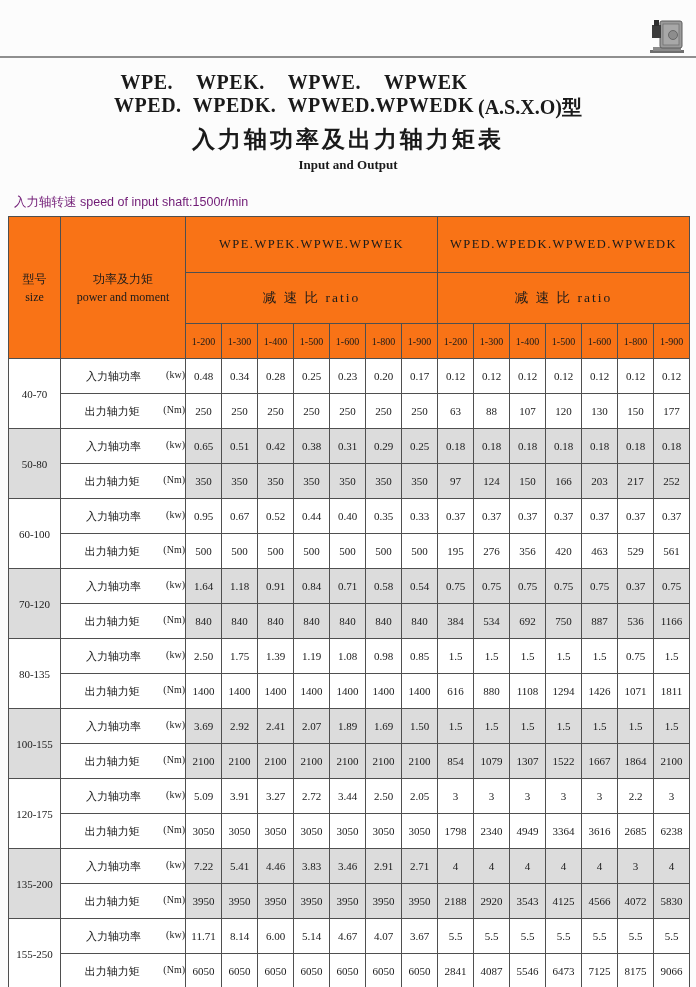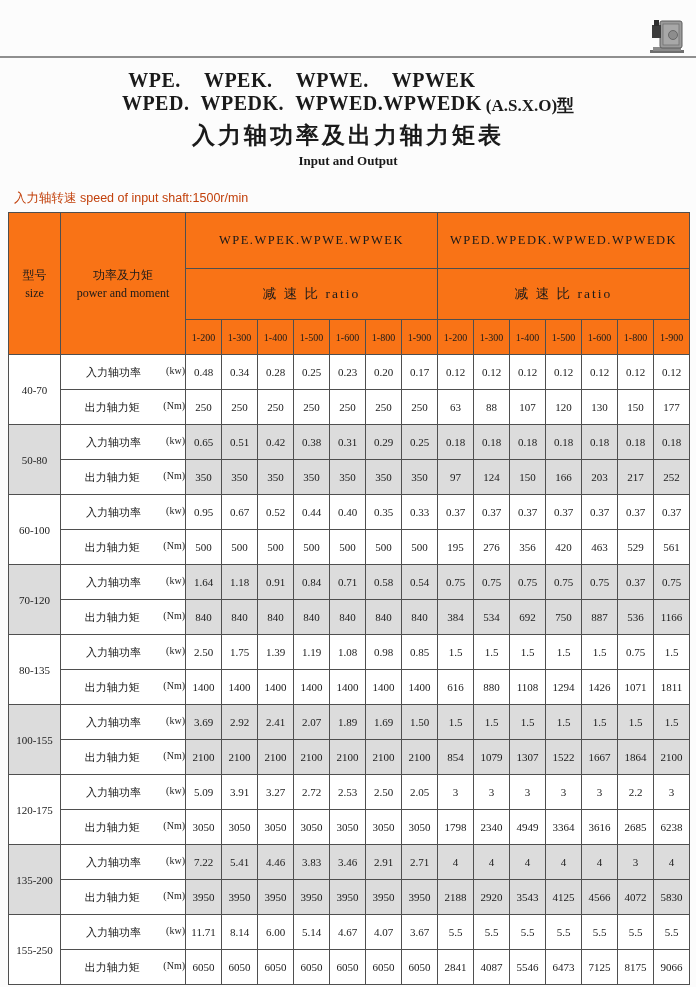--- a/index.html
+++ b/index.html
@@ -19,27 +19,27 @@
     position: absolute; right: 5px; top: 9px;
     width: 48px; height: 48px;
   }
   .title-wrap {
     margin-top: 66px;
     display: flex; justify-content: center; align-items: center; gap: 4px;
   }
   .title-lines { text-align: center; }
   .t1 { font-weight: bold; font-size: 20px; line-height: 1.15; word-spacing: 18px; letter-spacing: .5px; }
   .t2 { font-weight: bold; font-size: 20px; line-height: 1.15; word-spacing: 6px;  letter-spacing: .5px; }
-  .t-suffix { font-weight: bold; font-size: 17px; margin-top: 28px; }
+  .t-suffix { font-weight: bold; font-size: 20px; margin-top: 28px; }
   .sub-cn { text-align: center; font-weight: bold; font-size: 23px; letter-spacing: 3px; margin-top: 3px; }
   .sub-en { text-align: center; font-weight: bold; font-size: 13px; margin-top: 2px; }
   .note {
     margin: 21px 0 5px 14px;
     font-family: "Liberation Sans", sans-serif;
-    font-size: 12.5px; color:#c2410c;
+    font-size: 12.5px; color:#701a75;
   }
   table.spec {
     margin-left: 8px;
     border-collapse: collapse;
     table-layout: fixed;
     width: 681px;
   }
   .spec th, .spec td {
     border: 1px solid #4f4f4f;
     text-align: center;
@@ -340,21 +340,21 @@
           <td class="val shade">1864</td>
           <td class="val shade">2100</td>
         </tr>
         <tr>
           <td class="size" rowspan="2">120-175</td>
           <td class="lab"><span>入力轴功率</span><span class="unit">(kw)</span></td>
           <td class="val">5.09</td>
           <td class="val">3.91</td>
           <td class="val">3.27</td>
           <td class="val">2.72</td>
-          <td class="val">2.53</td>
+          <td class="val">3.44</td>
           <td class="val">2.50</td>
           <td class="val">2.05</td>
           <td class="val">3</td>
           <td class="val">3</td>
           <td class="val">3</td>
           <td class="val">3</td>
           <td class="val">3</td>
           <td class="val">2.2</td>
           <td class="val">3</td>
         </tr>

